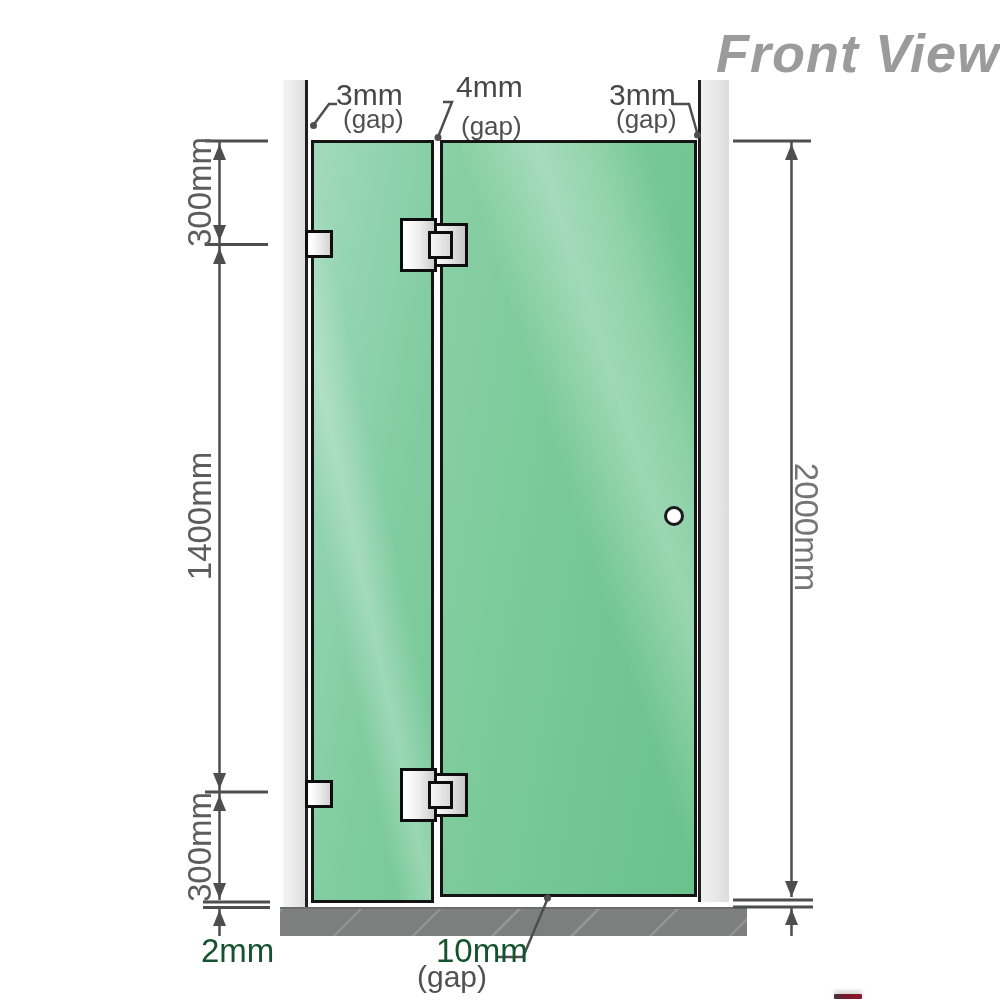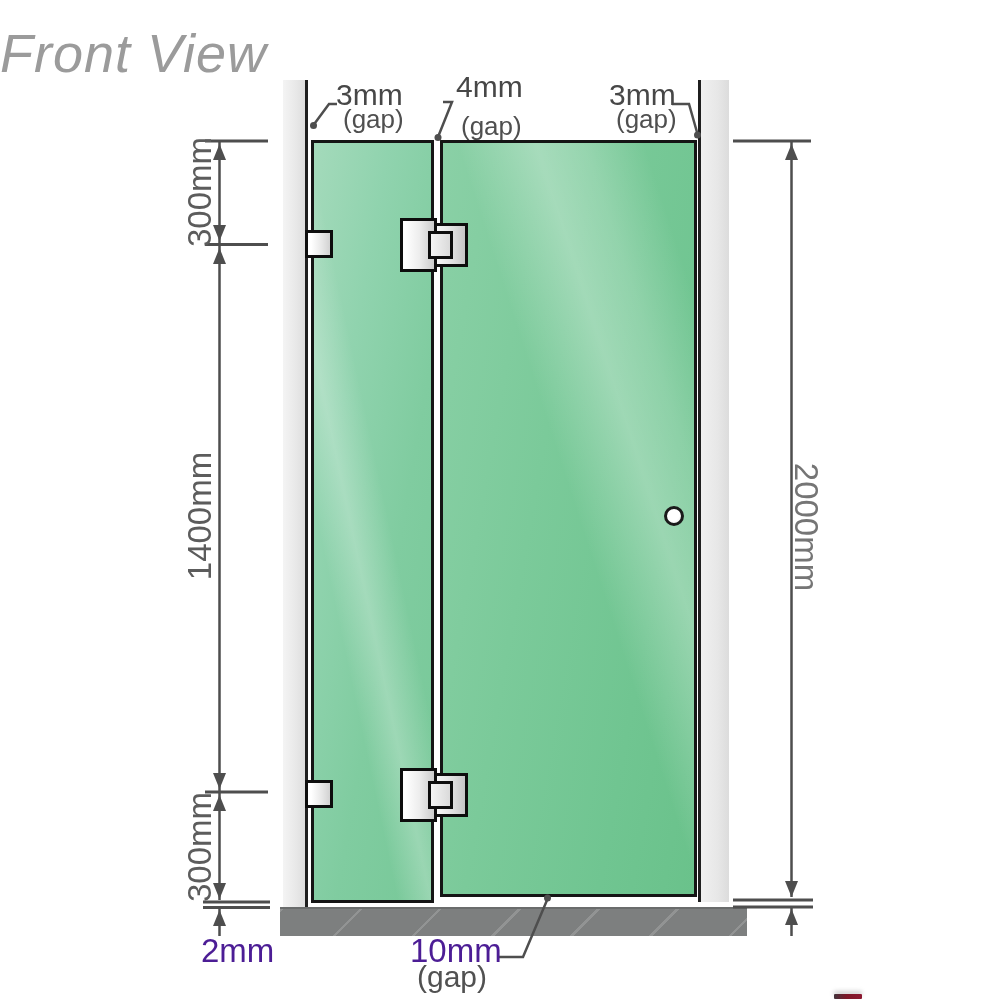--- a/index.html
+++ b/index.html
@@ -1,22 +1,22 @@
 <!DOCTYPE html>
 <html><head>
 <meta charset="utf-8">
 <style>
   html,body{margin:0;padding:0;background:#ffffff;}
   .canvas{
     position:relative;width:1000px;height:1000px;background:#ffffff;overflow:hidden;
     font-family:"Liberation Sans", sans-serif;
   }
   .title{
-    position:absolute;left:0;right:0;top:22px;text-align:left;
-    font-size:54px;font-weight:normal;font-style:italic;color:#9b9b9b;letter-spacing:1px;
+    position:absolute;left:0;right:0;top:22px;text-align:right;
+    font-size:54px;font-weight:bold;font-style:italic;color:#9b9b9b;letter-spacing:1px;
   }
   
   .wall{position:absolute;top:80px;box-sizing:border-box;}
   .wall.left{
     left:283px;width:25px;height:827px;
     background:linear-gradient(90deg,#f4f4f4 0%,#e9e9e9 55%,#dedede 100%);
     border-right:3px solid #1f1f1f;
   }
   .wall.right{
     left:698px;width:31px;height:822px;
@@ -69,21 +69,21 @@
   svg.dims{position:absolute;left:0;top:0;pointer-events:none;}
   
   .vlabel{
     position:absolute;width:140px;height:34px;display:flex;align-items:center;justify-content:center;
     font-size:33px;color:#5c5c5c;white-space:nowrap;
   }
   .rot-ccw{transform:rotate(-90deg);}
   .rot-cw{transform:rotate(90deg);color:#757575;}
   .gap-val{position:absolute;font-size:30px;color:#474747;white-space:nowrap;line-height:1;}
   .gap-sub{position:absolute;font-size:26px;color:#4f4f4f;white-space:nowrap;line-height:1;}
-  .bottom-val{position:absolute;font-size:33px;color:#4c1d95;white-space:nowrap;line-height:1;}
+  .bottom-val{position:absolute;font-size:33px;color:#14532d;white-space:nowrap;line-height:1;}
   .bottom-sub{position:absolute;font-size:30px;color:#515151;white-space:nowrap;line-height:1;}
   .logo-sliver{
     position:absolute;left:834px;top:994px;width:28px;height:5px;border-radius:1px;
     background:linear-gradient(90deg,#43343c 0%,#7c1626 45%,#8c1830 100%);
     box-shadow:0 -3px 4px rgba(150,150,150,.45);
   }
 </style>
 </head>
 <body>
 
@@ -158,18 +158,18 @@
   <div class="gap-val" style="left:609px;top:80px">3mm</div>
   <div class="gap-sub" style="left:616px;top:106px">(gap)</div>
 
   <div class="vlabel rot-ccw" style="left:130px;top:175px">300mm</div>
   <div class="vlabel rot-ccw" style="left:130px;top:499px">1400mm</div>
   <div class="vlabel rot-ccw" style="left:130px;top:830px">300mm</div>
   <div class="bottom-val" style="left:201px;top:934px">2mm</div>
 
   <div class="vlabel rot-cw" style="left:736px;top:510px">2000mm</div>
 
-  <div class="bottom-val" style="left:410px;top:934px">10mm</div>
+  <div class="bottom-val" style="left:436px;top:934px">10mm</div>
   <div class="bottom-sub" style="left:417px;top:962px">(gap)</div>
 
   <div class="logo-sliver"></div>
 
 </div>
 
 </body></html>

